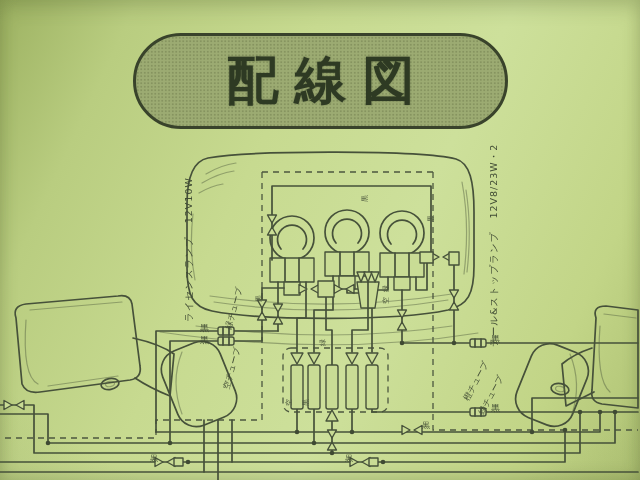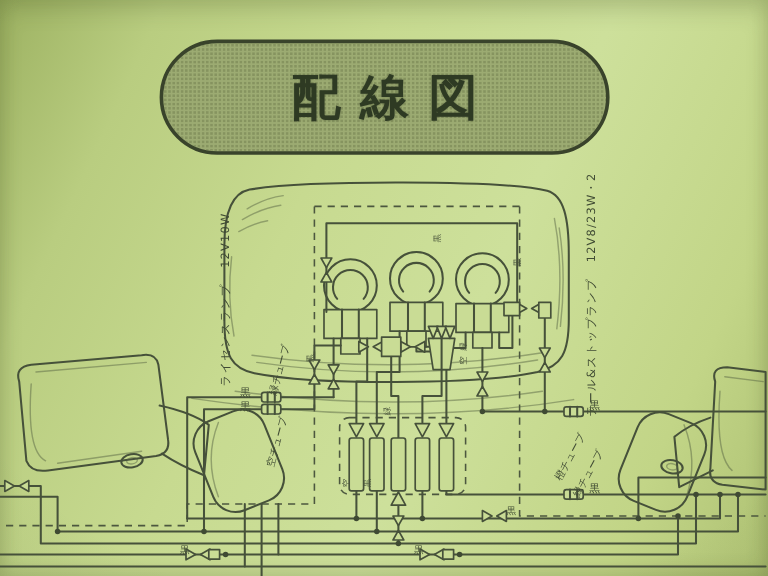--- a/index.html
+++ b/index.html
@@ -18,21 +18,21 @@
   .sym{fill:#c9dc95;stroke:#46513a;stroke-width:1.4;stroke-linejoin:round;}
   .dot{fill:#3f4a33;stroke:none;}
   .pill{
     position:absolute;left:133px;top:33px;width:375px;height:96px;
     background:#9cab72;border:3px solid #39432b;border-radius:50px;
     box-sizing:border-box;display:flex;align-items:center;justify-content:center;
   }
   .pill-tex{position:absolute;inset:0;border-radius:47px;
     background-image:radial-gradient(rgba(55,65,30,.22) 1px, transparent 1.1px);
     background-size:3.5px 3.5px;}
-  .title{position:relative;color:#2e3a23;font-size:41px;font-weight:bold;
+  .title{position:relative;color:#2e3a23;font-size:52px;font-weight:bold;
     letter-spacing:16px;padding-left:16px;text-shadow:0 0 2px rgba(46,58,35,.45);}
   .lbl{position:absolute;color:#3f4a33;font-size:9px;line-height:1;white-space:nowrap;
     transform-origin:0 0;}
   .vlabel{position:absolute;transform-origin:0 0;transform:rotate(-90deg);
     display:flex;gap:13px;color:#3f4a33;white-space:nowrap;font-size:9.5px;line-height:1;
     letter-spacing:1px;}
   .tiny{font-size:7px;letter-spacing:0;color:#48533b;}
 </style>
 </head>
 <body>

